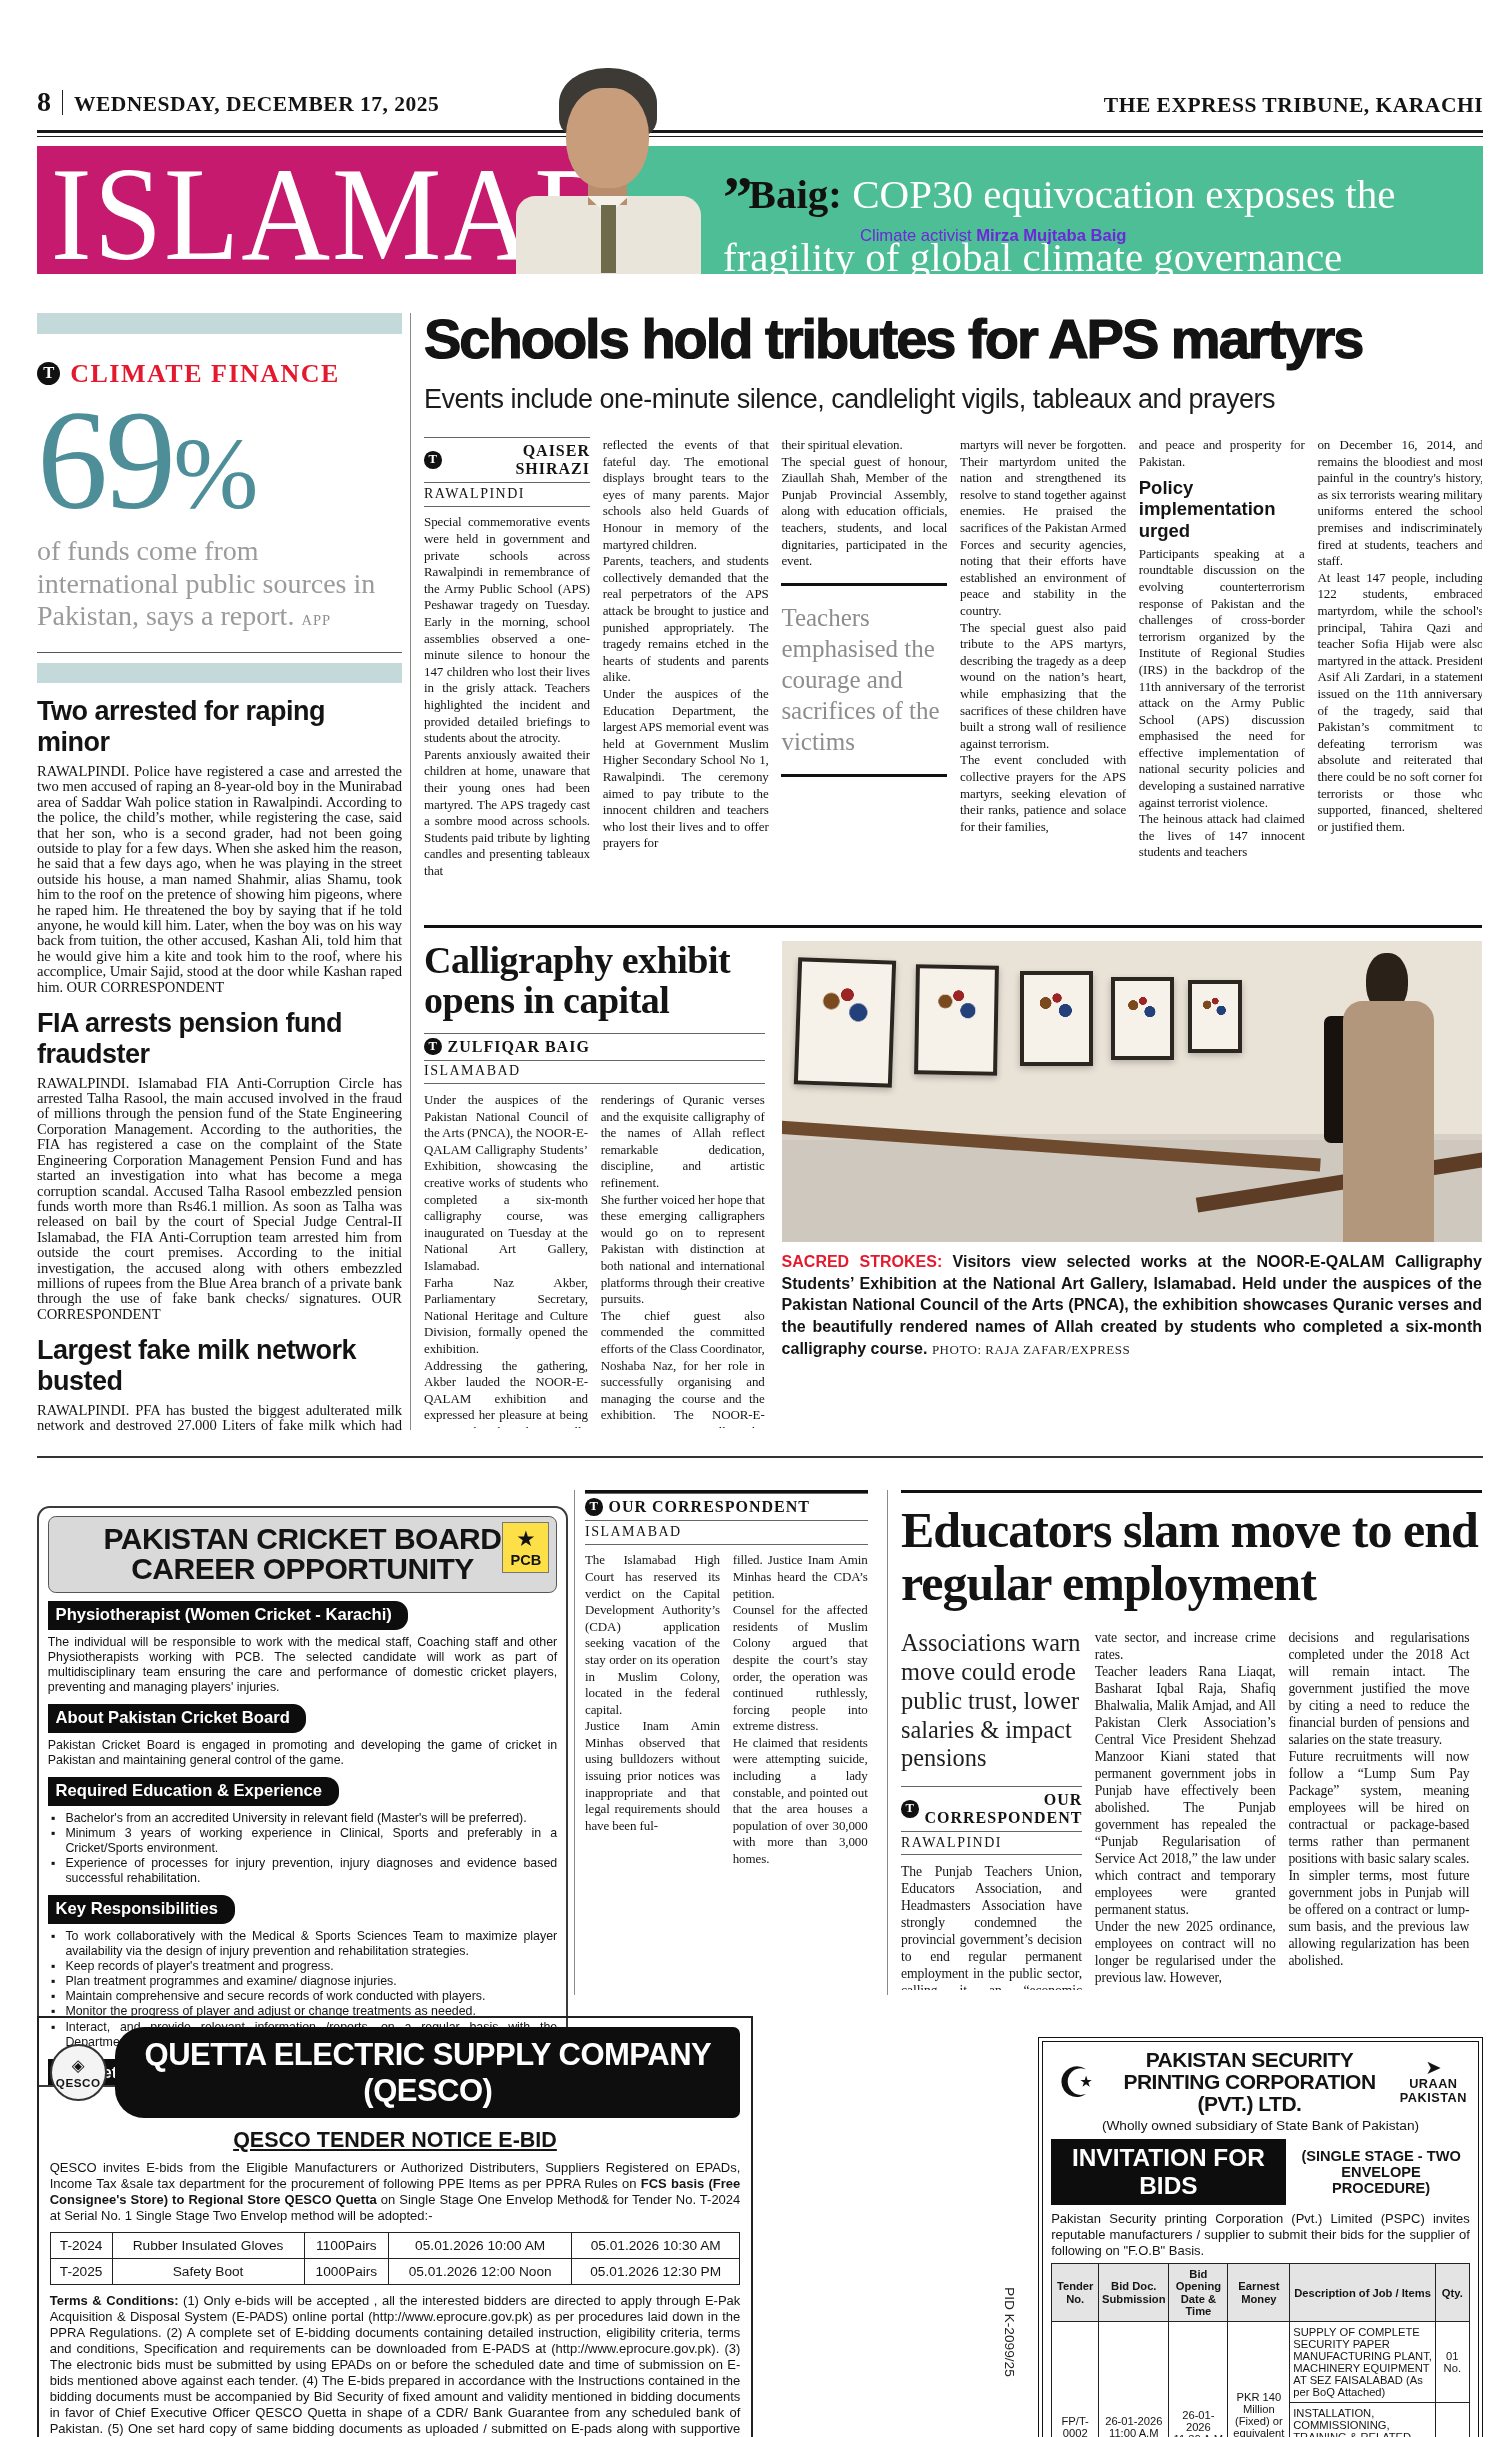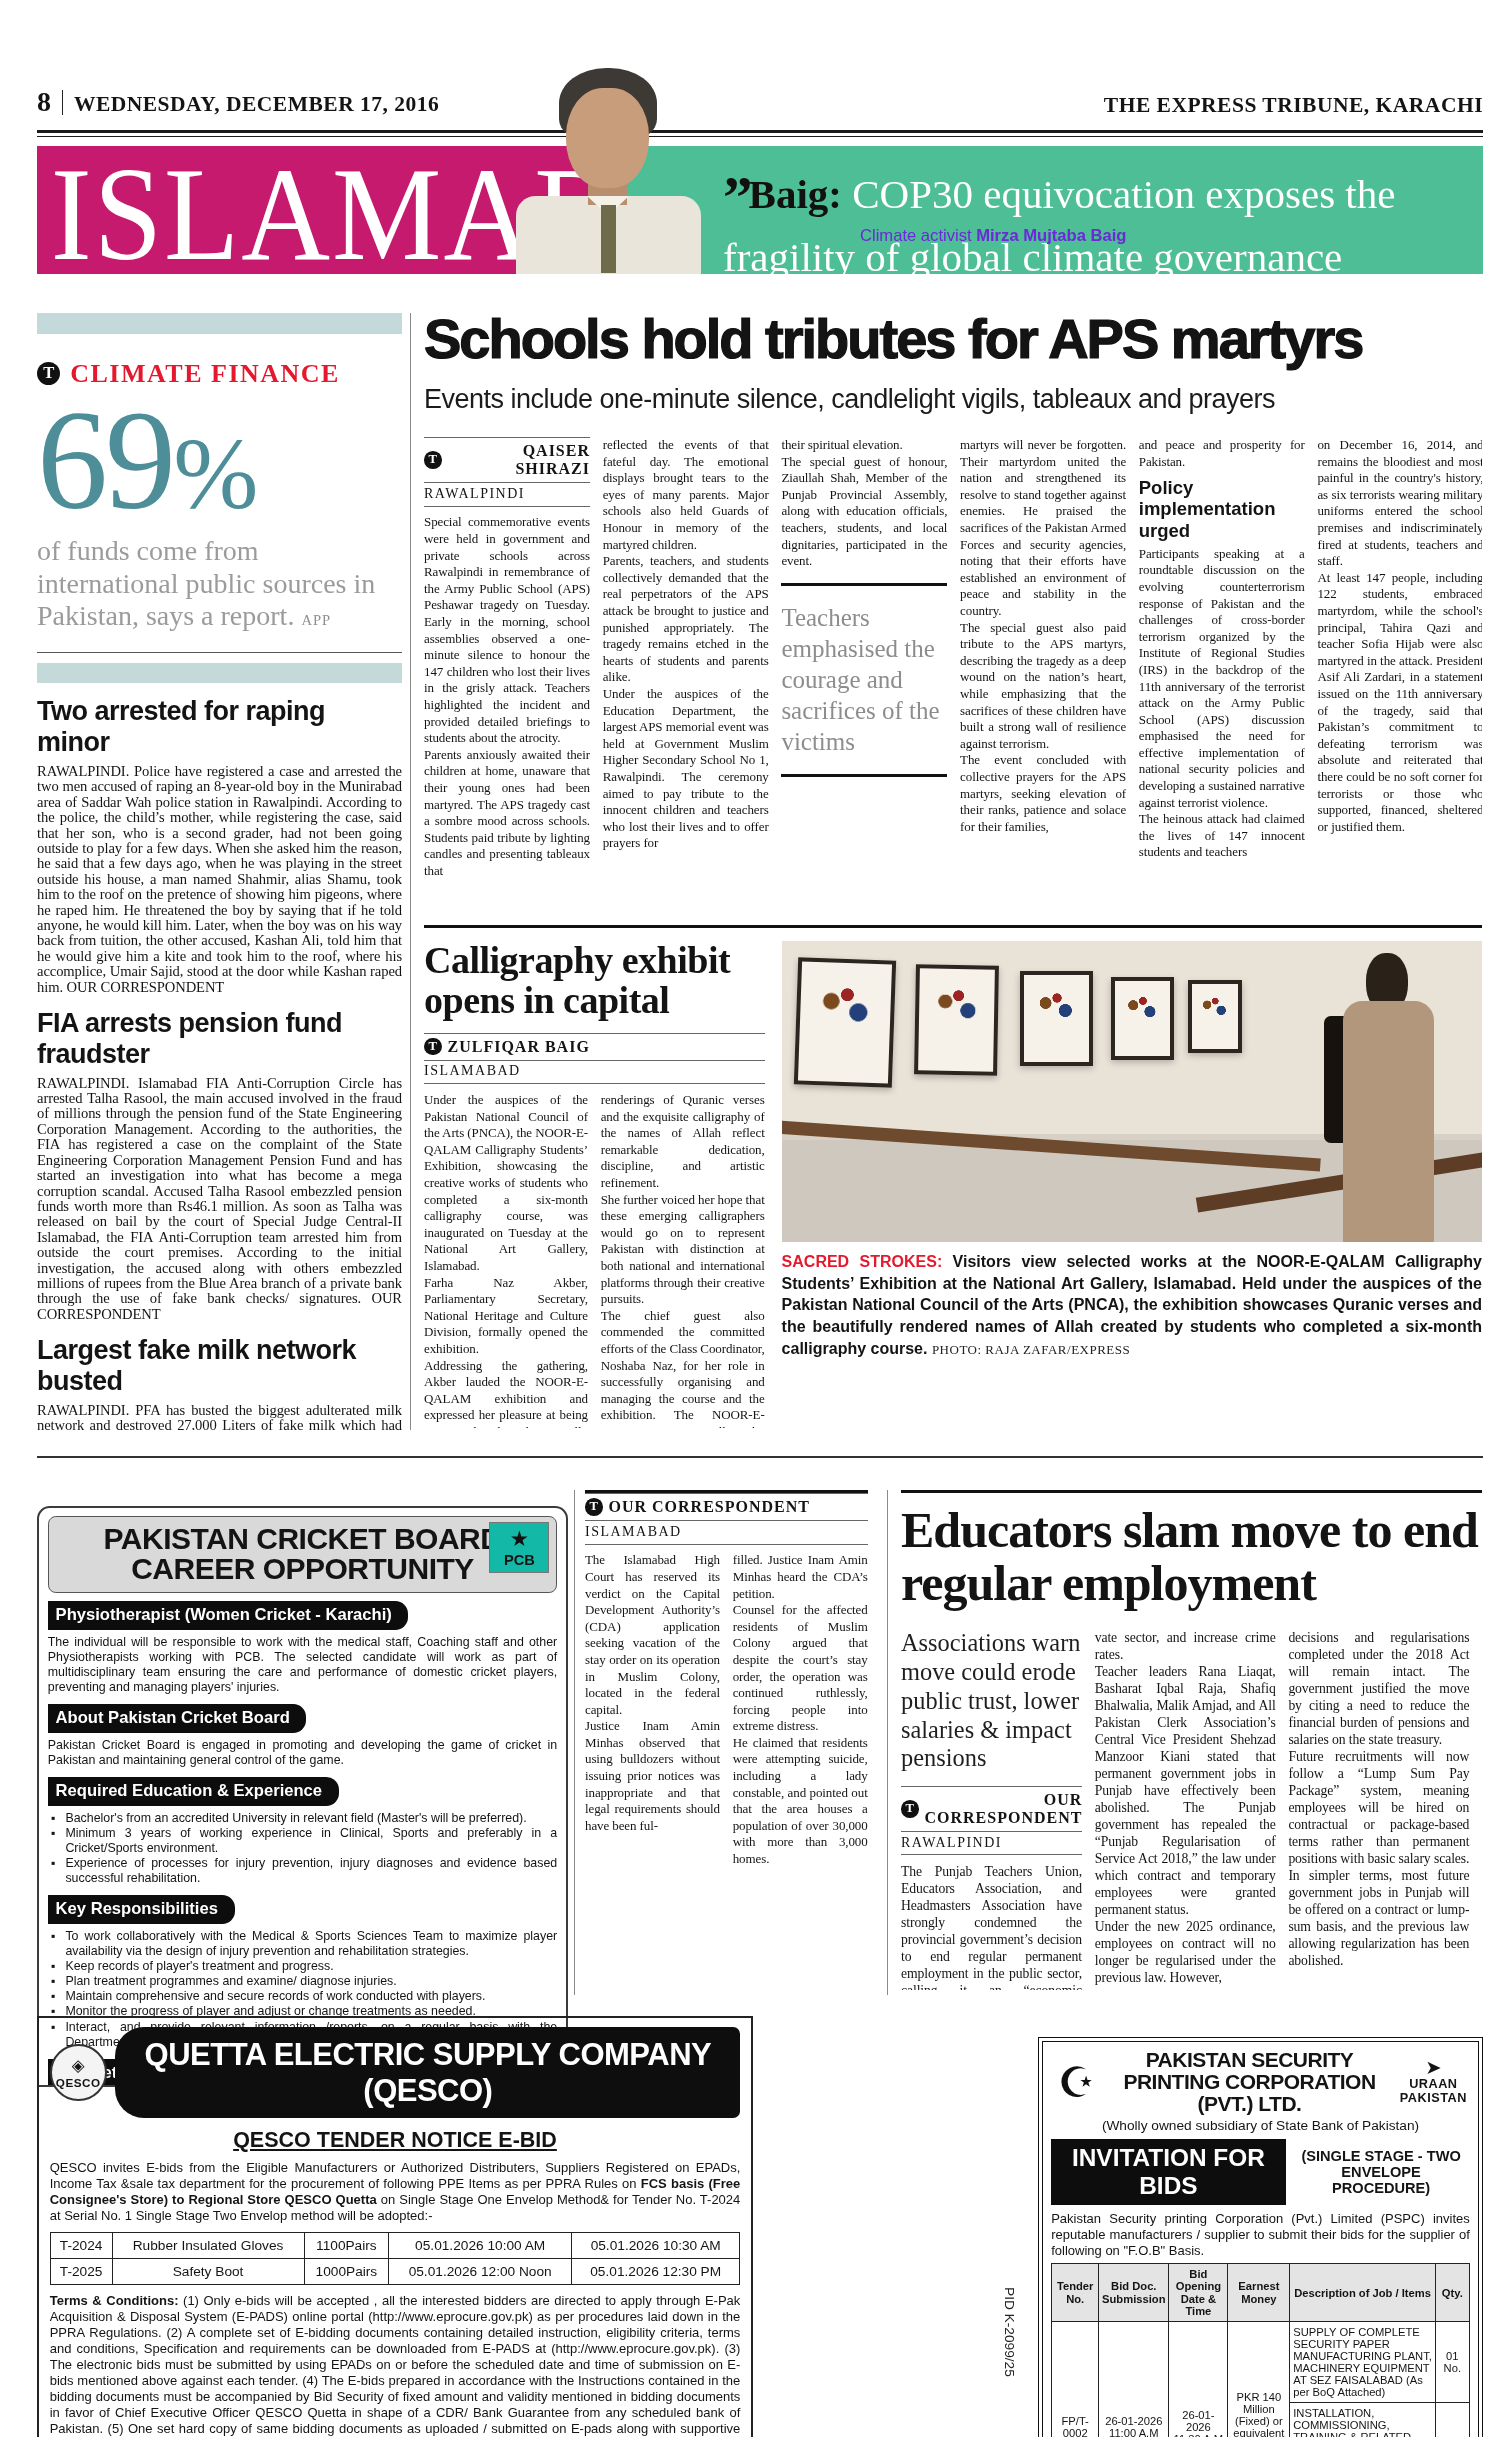--- a/index.html
+++ b/index.html
@@ -99,21 +99,21 @@
   .calli-cap{margin-top:8.8px;font:700 16px "Liberation Sans",sans-serif;line-height:1.36;text-align:justify;}
   .cap-lead{color:var(--red);}
   .cap-credit{font:400 13px "Liberation Serif",serif;letter-spacing:0.5px;color:#222;}
 
   .rule-mid{left:37px;top:1456px;width:1446px;height:1.5px;background:#333;}
 
   
   .pcb{left:37px;top:1506px;width:531px;height:581px;border:2px solid #3b3b3b;border-radius:12.7px 12.7px 0 0;padding:7.8px 8.8px;font-family:"Liberation Sans",sans-serif;overflow:hidden;}
   .pcb-head{position:relative;border:1.5px solid #555;border-radius:7.8px;background:#d9d9d9;padding:6.8px 4.9px;text-align:center;}
   .pcb-h1{font:700 30px "Liberation Sans",sans-serif;letter-spacing:-0.5px;line-height:1.02;}
-  .pcb-logo{position:absolute;right:6.8px;top:4.9px;width:60px;height:51px;background:#14b8a6;border:1px solid #777;display:flex;flex-direction:column;align-items:center;justify-content:center;}
+  .pcb-logo{position:absolute;right:6.8px;top:4.9px;width:47px;height:51px;background:#fde047;border:1px solid #777;display:flex;flex-direction:column;align-items:center;justify-content:center;}
   .pcb-logo::before{content:"★";font-size:21.5px;color:#111;}
   .pcb-logo span{font:700 14.6px "Liberation Sans",sans-serif;}
   .pill{display:inline-block;background:#0d0d0d;color:#fff;font:700 16.6px "Liberation Sans",sans-serif;padding:3.9px 16.6px 4.9px 7.8px;border-radius:0 12.7px 12.7px 0;margin:8.8px 0 4.9px 0;}
   .pcb p{font:400 12.4px "Liberation Sans",sans-serif;line-height:1.22;text-align:justify;}
   .pcb ul{list-style:none;}
   .pcb li{font:400 12.4px "Liberation Sans",sans-serif;line-height:1.22;padding-left:17.6px;position:relative;text-align:justify;}
   .pcb li::before{content:"▪";position:absolute;left:2.9px;}
 
   
   .verdict{left:585px;top:1490px;width:283px;height:505px;overflow:hidden;}
@@ -166,21 +166,21 @@
 </style>
 </head>
 <body>
 
 <div id="page">
 
   <div class="abs hdr">
     <div class="hdr-left">
       <span class="hdr-pgno">8</span>
       <span class="hdr-sep"></span>
-      <span class="hdr-date">WEDNESDAY, DECEMBER 17, 2016</span>
+      <span class="hdr-date">WEDNESDAY, DECEMBER 17, 2025</span>
     </div>
     <span class="hdr-paper">THE EXPRESS TRIBUNE, KARACHI</span>
   </div>
   <div class="abs hdr-rule"></div>
 
   <div class="abs masthead">
     <div class="mh-pink">
       <div class="mh-city">ISLAMABAD</div>
     </div>
     <div class="mh-green"></div>

